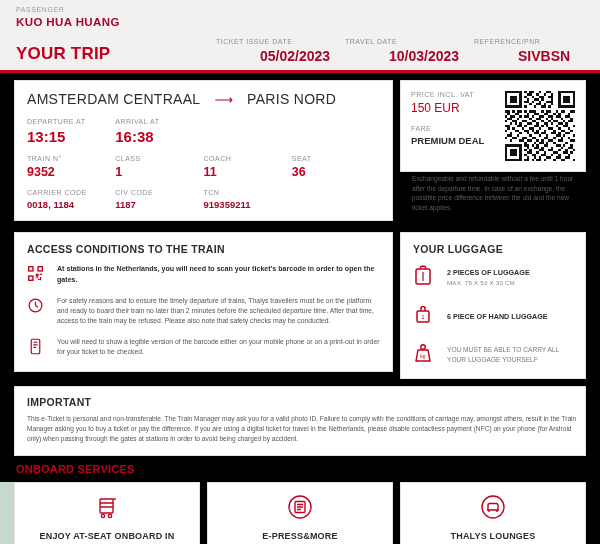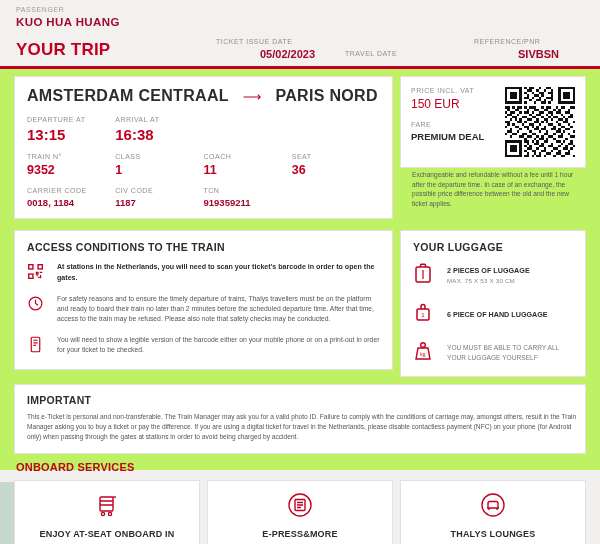--- a/index.html
+++ b/index.html
@@ -5,21 +5,21 @@
   * { box-sizing: border-box; }
   html, body { margin: 0; padding: 0; }
   body {
     width: 600px;
     height: 544px;
     background: #f2f0ef;
     font-family: "Liberation Sans", sans-serif;
     color: #333;
     overflow: hidden;
   }
-  .page { position: relative; width: 600px; height: 470px; background: #bef264; }
+  .page { position: relative; width: 600px; height: 544px; background: #000000; }
 
   
   .header { padding: 6px 16px 0 16px; background: #f3f1f0; }
   .passenger-label {
     font-size: 7px; letter-spacing: .6px; color: #9b9b9b; text-transform: uppercase;
     margin-bottom: 3px;
   }
   .passenger-name {
     font-size: 11.5px; font-weight: bold; color: #a3082a; letter-spacing: .4px;
     margin-bottom: 10px;
@@ -28,37 +28,37 @@
   .your-trip {
     font-size: 17px; font-weight: bold; color: #c00020; letter-spacing: .2px;
     flex: 0 0 200px;
   }
   .hdr-field { flex: 1; }
   .hdr-field.pnr { flex: 0 0 110px; text-align: left; }
   .hdr-label {
     font-size: 7px; color: #8f8f8f; letter-spacing: .5px; text-transform: uppercase;
     margin-bottom: 3px;
   }
-  .hdr-value { font-size: 11px; font-weight: bold; color: #a3082a; padding-left: 44px; }
+  .hdr-value { font-size: 14px; font-weight: bold; color: #a3082a; padding-left: 44px; }
   .header-rule { height: 3px; background: #c00020; margin: 0; }
 
   
   .content { padding: 7px 14px 0 14px; }
   .cols { display: flex; gap: 7px; }
   .col-left { flex: 1 1 auto; }
   .col-right { flex: 0 0 186px; }
   .card {
     background: #ffffff; border: 1px solid #e3e0de; padding: 10px 12px;
     margin-bottom: 7px;
   }
 
   
   .stations { display: flex; align-items: center; margin-bottom: 11px; }
   .station {
-    font-size: 16px; font-weight: bold; color: #2c2c2c; letter-spacing: .3px;
+    font-size: 14px; font-weight: normal; color: #2c2c2c; letter-spacing: .3px;
   }
   .arrow { color: #c00020; margin: 0 14px; font-size: 13px; line-height: 1; }
 
   .fld-row { display: flex; margin-bottom: 10px; }
   .fld { flex: 1; }
   .fld-label {
     font-size: 7px; color: #8f8f8f; letter-spacing: .5px; text-transform: uppercase;
     margin-bottom: 3px;
   }
   .fld-value-lg { font-size: 15px; font-weight: bold; color: #c00020; }
@@ -127,20 +127,21 @@
     <div class="passenger-label">PASSENGER</div>
     <div class="passenger-name">KUO HUA HUANG</div>
     <div class="header-row">
       <div class="your-trip">YOUR TRIP</div>
       <div class="hdr-field">
         <div class="hdr-label">TICKET ISSUE DATE</div>
         <div class="hdr-value">05/02/2023</div>
       </div>
       <div class="hdr-field">
         <div class="hdr-label">TRAVEL DATE</div>
+        <div class="hdr-value">10/03/2023</div>
       </div>
       <div class="hdr-field pnr">
         <div class="hdr-label">REFERENCE/PNR</div>
         <div class="hdr-value">SIVBSN</div>
       </div>
     </div>
   </div>
   <div class="header-rule"></div>
 
   <div class="content">

